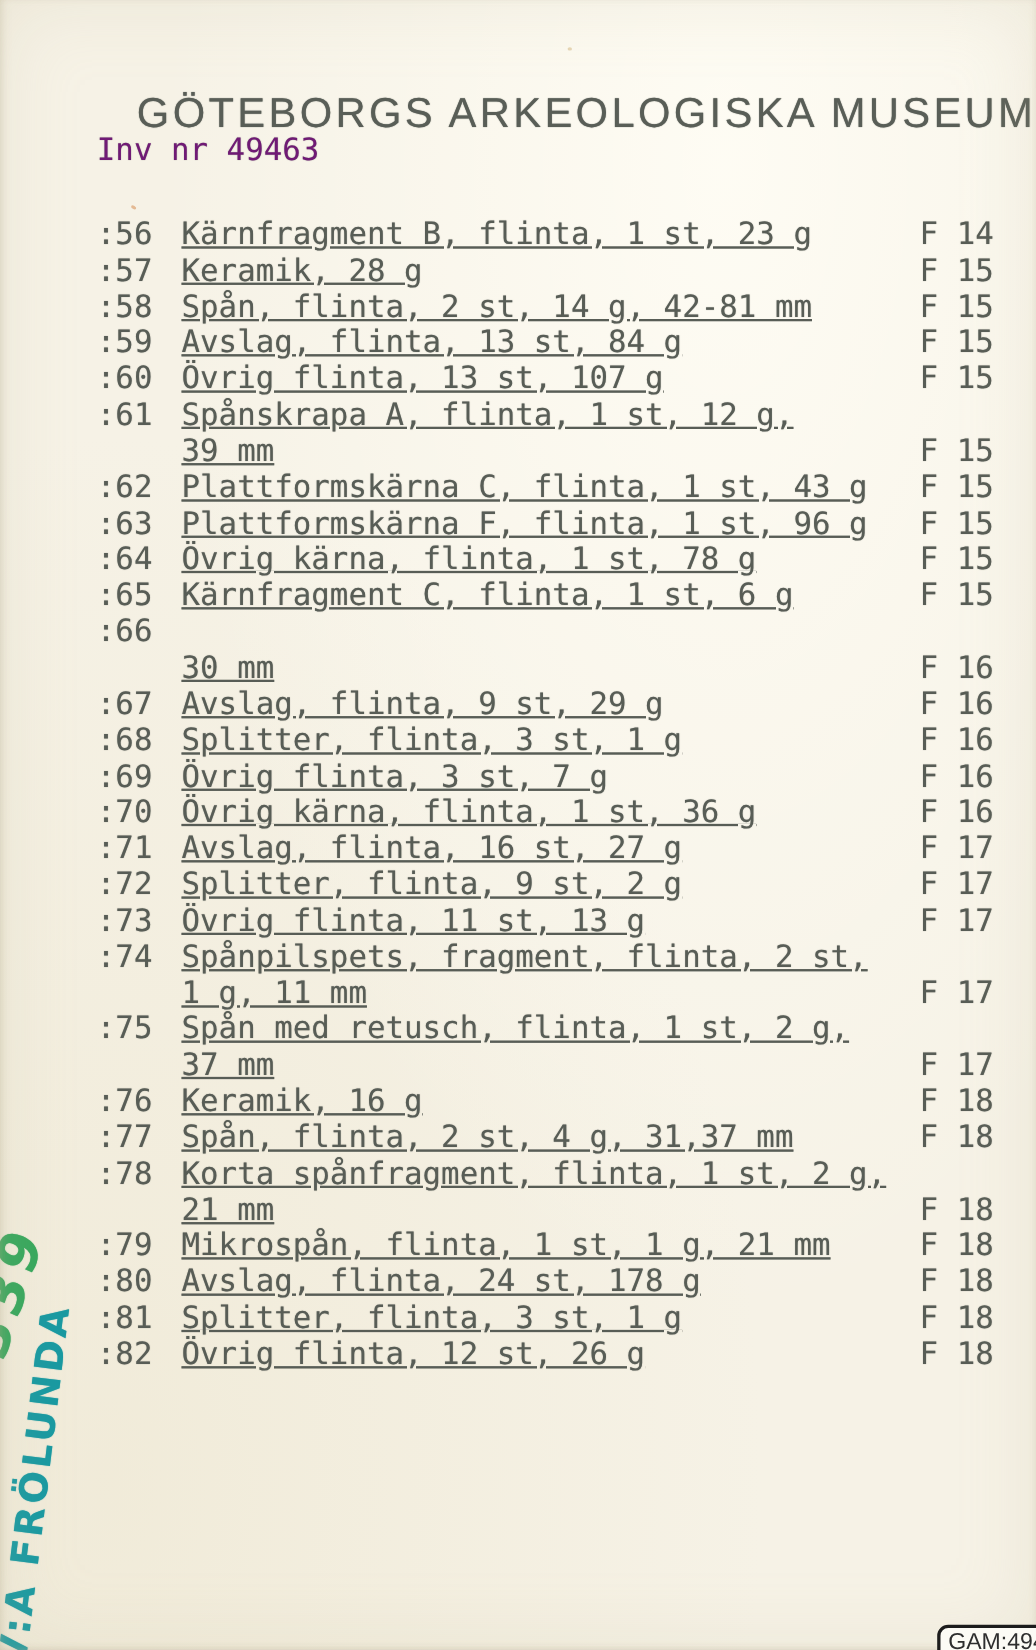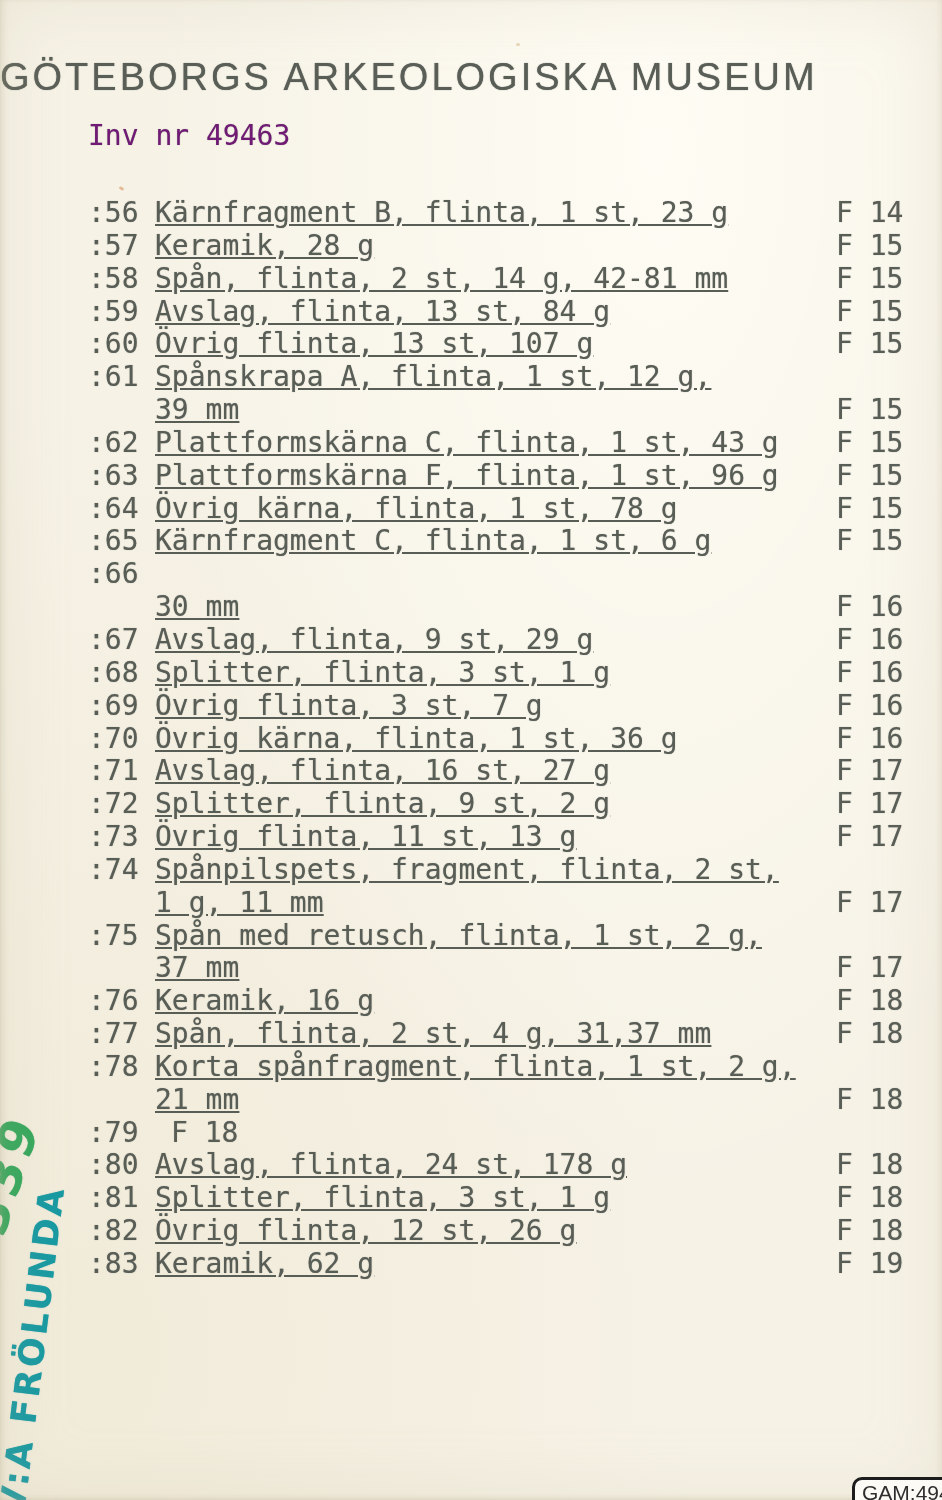--- a/index.html
+++ b/index.html
@@ -21,43 +21,43 @@
       inset 6px 0 10px -6px rgba(180,170,140,0.45),
       inset -4px 0 8px -5px rgba(180,170,140,0.35),
       inset 0 -5px 9px -6px rgba(180,170,140,0.4);
   }
   .speck{position:absolute;border-radius:50%;pointer-events:none;}
   .speck.s1{left:119px;top:187px;width:5px;height:3px;background:rgba(214,140,80,0.55);transform:rotate(30deg);}
   .speck.s2{left:516px;top:43px;width:4px;height:3px;background:rgba(210,180,120,0.5);}
   .speck.s3{left:60px;top:1190px;width:3px;height:3px;background:rgba(200,170,110,0.4);}
 
   .title{
-    position:absolute;top:56px;left:0;width:100%;
-    text-align:left;
+    position:absolute;top:82px;left:0;width:100%;
+    text-align:right;
     font-family:"Liberation Sans", sans-serif;
     font-weight:400;
     font-size:38px;
     letter-spacing:3px;
     color:#595e57;
     text-shadow:0 0 1px rgba(89,94,87,0.85);
     white-space:nowrap;
   }
   .invnr{
     position:absolute;top:119px;left:88px;
     font-size:28px;
     color:#701a75;
     text-shadow:0 0 1px rgba(88,93,86,0.6);
   }
   .list{
     position:absolute;top:196px;left:88px;width:822px;
     font-size:28px;
     color:#585d56;
     text-shadow:0 0 1px rgba(88,93,86,0.55);
   }
-  .line{display:flex;height:32.85px;align-items:flex-start;white-space:pre;}
+  .line{display:flex;height:32.85px;align-items:flex-end;white-space:pre;gap:10px;}
   .line .num{width:67px;flex:0 0 67px;}
   .line .desc{flex:1 1 auto;text-decoration:underline;}
   .line .ref{flex:0 0 74px;width:74px;margin-left:16px;}
 
   .stamp-loc{
     position:absolute;left:32px;top:1476px;
     transform-origin:0 100%;
     transform:rotate(-83deg);
     font-family:"DejaVu Sans", sans-serif;
     font-weight:700;
@@ -127,25 +127,24 @@
     <div class="line"><span class="num">:72</span><span class="desc">Splitter, flinta, 9 st, 2 g</span><span class="ref">F 17</span></div>
     <div class="line"><span class="num">:73</span><span class="desc">Övrig flinta, 11 st, 13 g</span><span class="ref">F 17</span></div>
     <div class="line"><span class="num">:74</span><span class="desc">Spånpilspets, fragment, flinta, 2 st,</span><span class="ref"></span></div>
     <div class="line"><span class="num"></span><span class="desc">1 g, 11 mm</span><span class="ref">F 17</span></div>
     <div class="line"><span class="num">:75</span><span class="desc">Spån med retusch, flinta, 1 st, 2 g,</span><span class="ref"></span></div>
     <div class="line"><span class="num"></span><span class="desc">37 mm</span><span class="ref">F 17</span></div>
     <div class="line"><span class="num">:76</span><span class="desc">Keramik, 16 g</span><span class="ref">F 18</span></div>
     <div class="line"><span class="num">:77</span><span class="desc">Spån, flinta, 2 st, 4 g, 31,37 mm</span><span class="ref">F 18</span></div>
     <div class="line"><span class="num">:78</span><span class="desc">Korta spånfragment, flinta, 1 st, 2 g,</span><span class="ref"></span></div>
     <div class="line"><span class="num"></span><span class="desc">21 mm</span><span class="ref">F 18</span></div>
-    <div class="line"><span class="num">:79</span><span class="ref">F 18</span></div>
+    <div class="line"><span class="num">:79</span><span class="desc">Mikrospån, flinta, 1 st, 1 g, 21 mm</span><span class="ref">F 18</span></div>
     <div class="line"><span class="num">:80</span><span class="desc">Avslag, flinta, 24 st, 178 g</span><span class="ref">F 18</span></div>
     <div class="line"><span class="num">:81</span><span class="desc">Splitter, flinta, 3 st, 1 g</span><span class="ref">F 18</span></div>
     <div class="line"><span class="num">:82</span><span class="desc">Övrig flinta, 12 st, 26 g</span><span class="ref">F 18</span></div>
-    <div class="line"><span class="num">:83</span><span class="desc">Keramik, 62 g</span><span class="ref">F 19</span></div>
   </div>
 
 <div class="stamp-num">339</div>
 <div class="stamp-loc">V:A FRÖLUNDA</div>
 
 <div class="gam-label">
   <span>GAM:49463</span>
 </div>
 
 </body></html>

